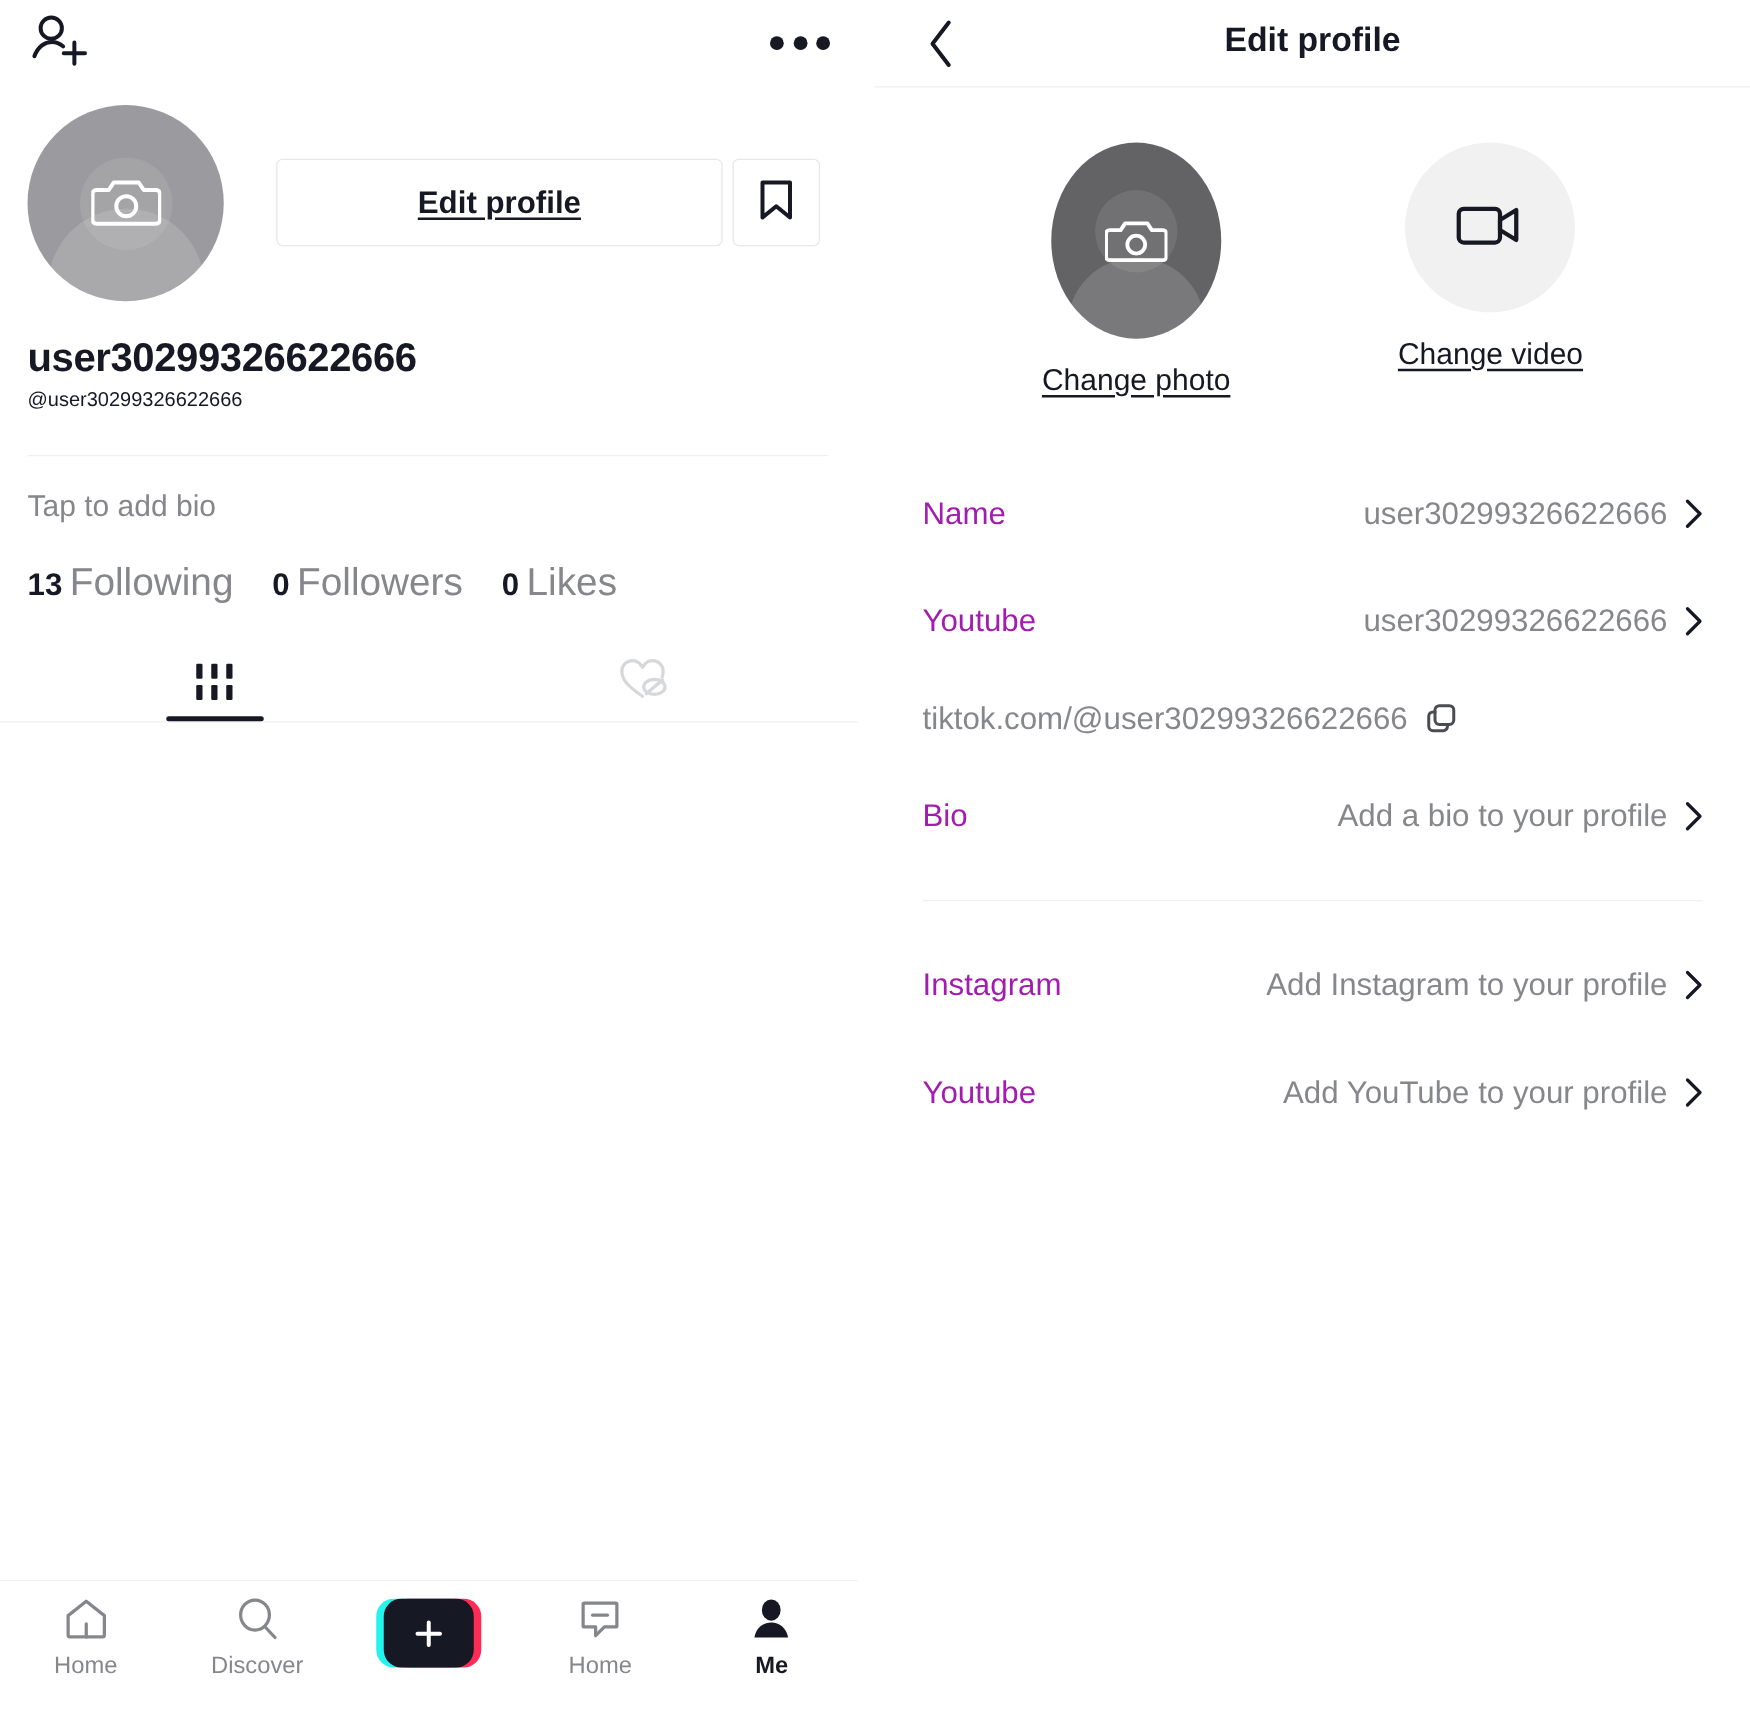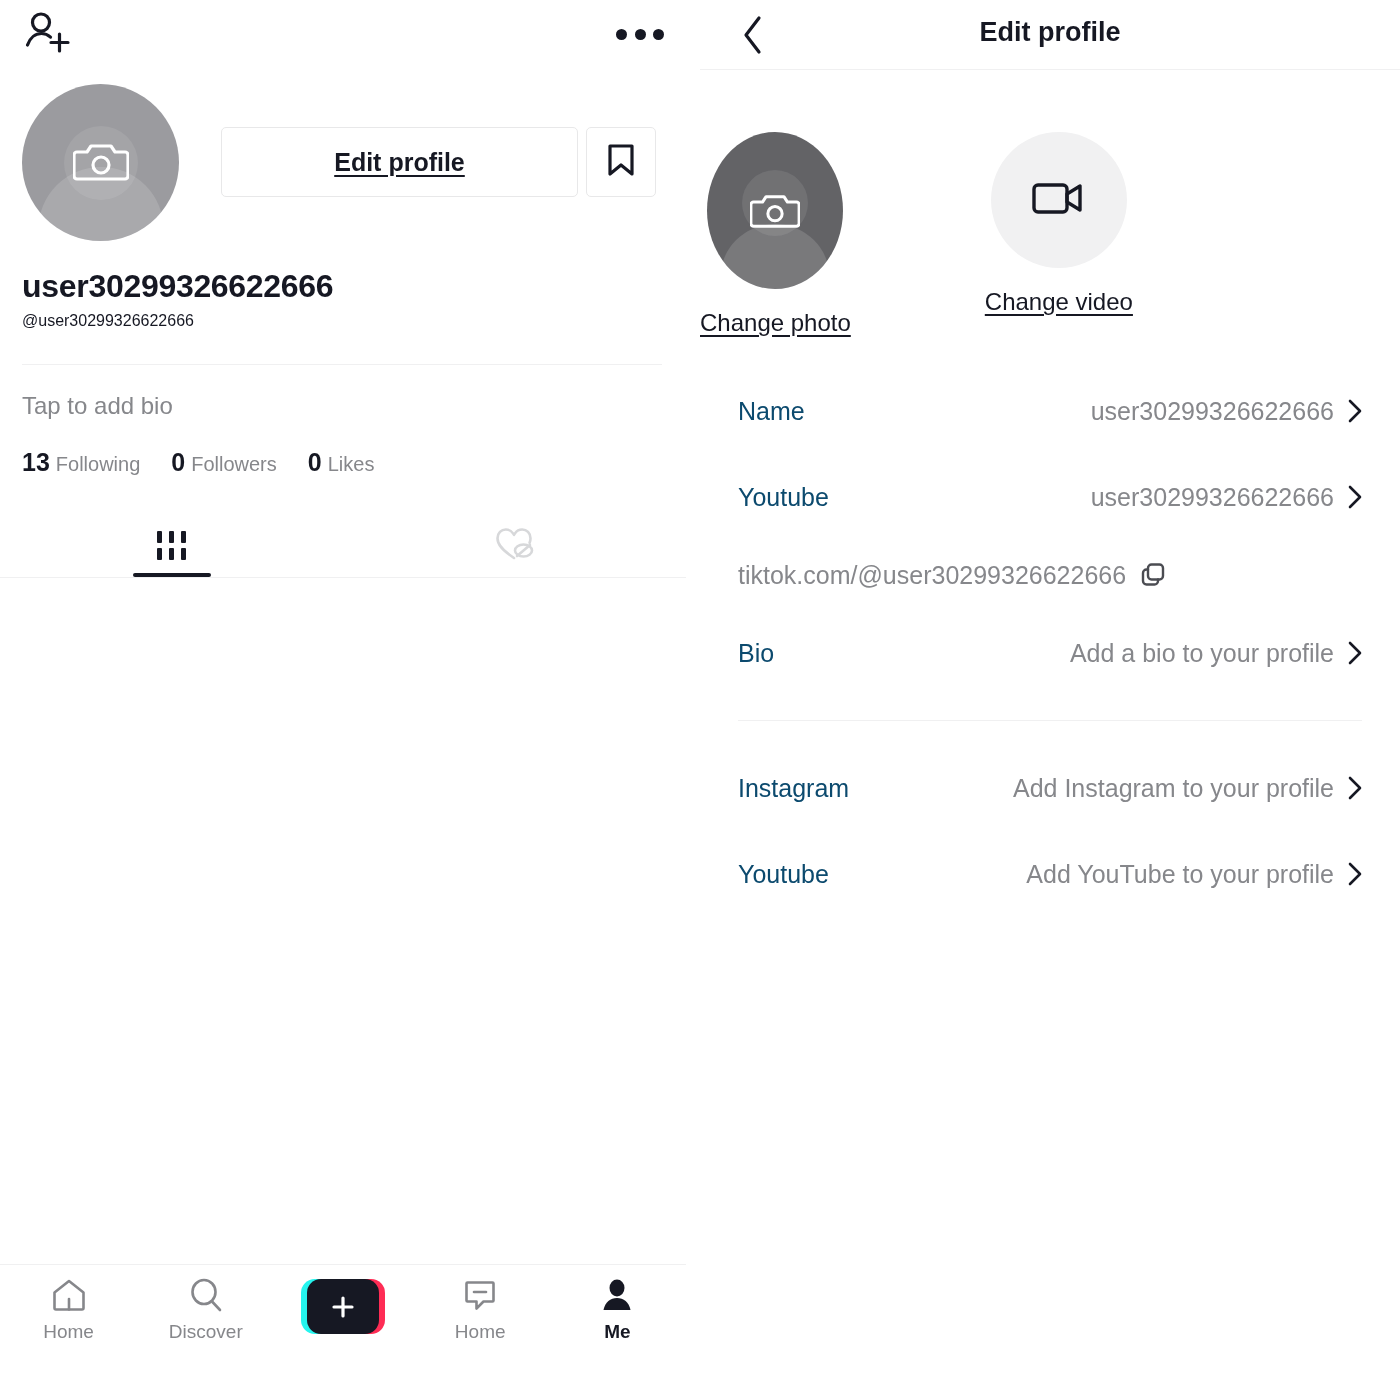--- a/index.html
+++ b/index.html
@@ -123,21 +123,21 @@
     position: absolute; top: 392px; left: 22px;
     font-size: 24px; color: #86878b;
     cursor: pointer;
   }
   .stats {
     position: absolute; top: 448px; left: 22px;
     display: flex; align-items: baseline;
   }
   .stat { margin-right: 31px; cursor: pointer; white-space: nowrap; }
   .stat .num { font-size: 25px; font-weight: 700; color: #161823; }
-  .stat .lbl { font-size: 20px; font-weight: 400; color: #86878b; margin-left: 6px; }
+  .stat .lbl { font-size: 31px; font-weight: 400; color: #86878b; margin-left: 6px; }
 
   .tabs {
     position: absolute; top: 514px; left: 0; width: 686px; height: 64px;
     display: flex;
     border-bottom: 1px solid #f0f0f1;
   }
   .tab {
     flex: 1 1 50%;
     position: relative;
     display: flex; align-items: center; justify-content: center;
@@ -198,43 +198,43 @@
     display: flex; align-items: center; justify-content: center;
     cursor: pointer;
   }
   .r-title {
     position: absolute; left: 0; right: 0; top: 17px;
     text-align: center;
     font-size: 27px; font-weight: 700; color: #161823;
   }
 
   .media-row {
-    position: absolute; top: 132px; left: 0; width: 700px;
-    display: flex; gap: 134px;
+    position: absolute; top: 114px; left: 0; width: 700px;
+    display: flex; justify-content: center; gap: 134px;
   }
   .media-col { display: flex; flex-direction: column; align-items: center; cursor: pointer; }
   .media-circle {
     position: relative; width: 136px; height: 136px; border-radius: 50%;
     overflow: hidden;
   }
   .media-circle.light { background: #f1f1f2; display: flex; align-items: center; justify-content: center; }
   .media-label {
     margin-top: 20px; font-size: 24px; color: #161823;
     text-decoration: underline; text-underline-offset: 4px;
   }
 
   .rows { position: absolute; top: 368px; left: 0; width: 700px; }
   .row {
     position: relative;
     height: 86px;
     margin: 0 38px;
     display: flex; align-items: center; justify-content: space-between;
     cursor: pointer;
   }
-  .row .row-label { font-size: 25px; color: #0c4a6e; font-weight: 400; }
+  .row .row-label { font-size: 25px; color: #a21caf; font-weight: 400; }
   .row .row-right { display: flex; align-items: center; }
   .row .row-value { font-size: 25px; color: #86878b; font-weight: 400; }
   .row .chev { margin-left: 14px; display: flex; align-items: center; }
   .row-url {
     position: relative;
     height: 70px;
     margin: 0 38px;
     display: flex; align-items: center; justify-content: flex-start;
     cursor: pointer;
   }

